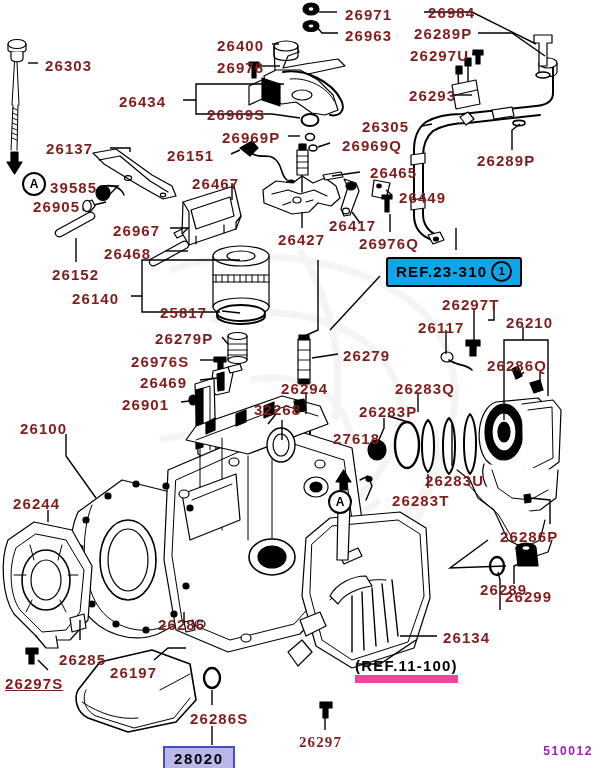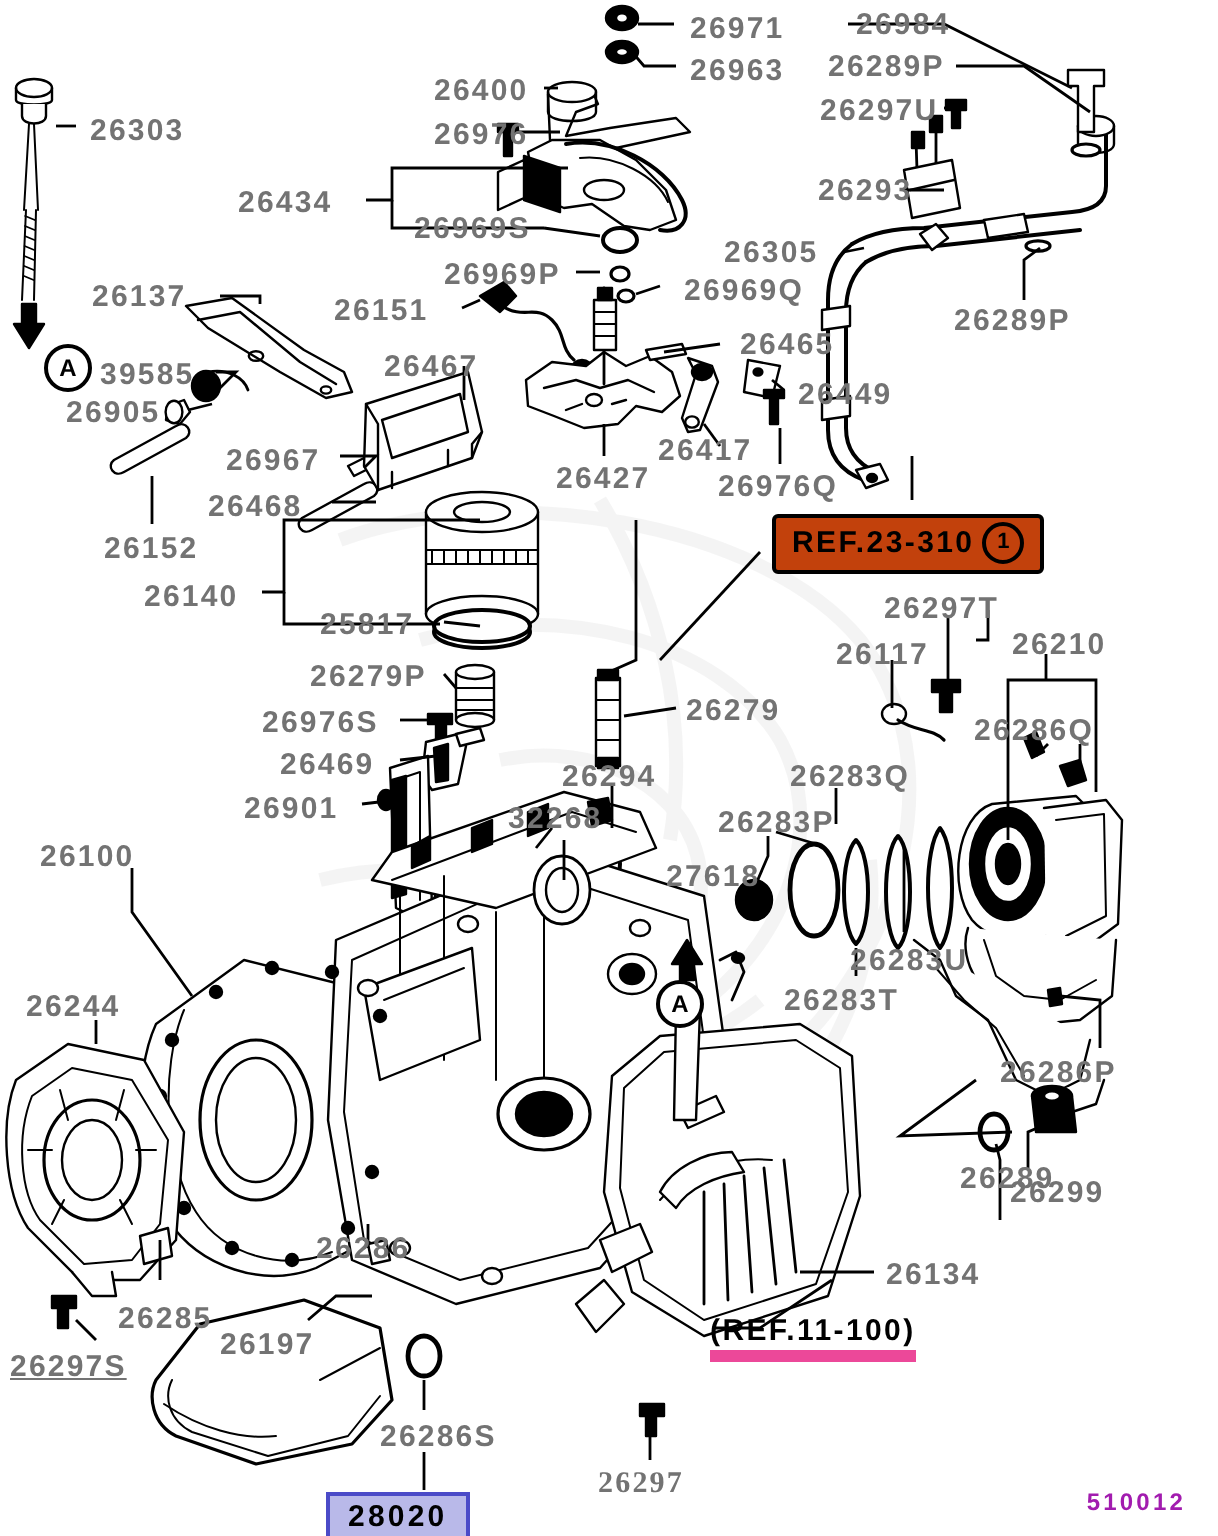--- a/index.html
+++ b/index.html
@@ -26,46 +26,46 @@
   #artwork{
     position:absolute;left:0;top:0;width:609px;height:768px;
   }
   
   .lbl{
     position:absolute;
     font-family:"Liberation Sans","DejaVu Sans",sans-serif;
     font-size:15px;
     font-weight:700;
     letter-spacing:1.1px;
-    color:#737373;
+    color:#7f1d1d;
     white-space:nowrap;
     line-height:15px;
   }
 
   
   .refbox{
     position:absolute;
     border:2px solid #000;
     border-radius:3px;
     padding:2px 8px 3px 8px;
-    background:#c2410c;
+    background:#0ea5e9;
     font-size:15px;font-weight:700;letter-spacing:1.2px;
     display:flex;align-items:center;gap:4px;
     white-space:nowrap;
   }
   .refbox .circnum{
     display:inline-flex;align-items:center;justify-content:center;
     width:17px;height:17px;border:2px solid #000;border-radius:50%;
     font-size:11px;letter-spacing:0;line-height:1;
   }
   .refplain{
     position:absolute;
     font-size:15px;font-weight:700;letter-spacing:1.2px;white-space:nowrap;
   }
-  .refplain .ul{border-bottom:6px solid #ec4899;padding-bottom:1px;}
+  .refplain .ul{border-bottom:8px solid #ec4899;padding-bottom:1px;}
 
   
   #main-part-box{
     position:absolute;
     left:163px;top:746px;
     border:2px solid #4b4bc8;
     background:#b9b9e9;
     padding:2px 9px 3px 9px;
     font-size:15px;font-weight:700;letter-spacing:1.6px;
     color:#000;

